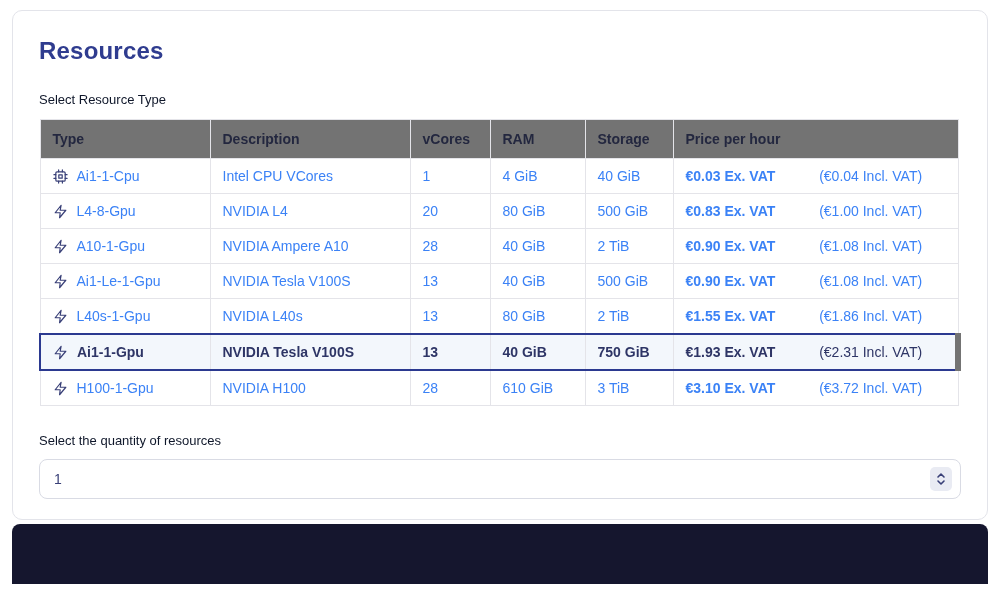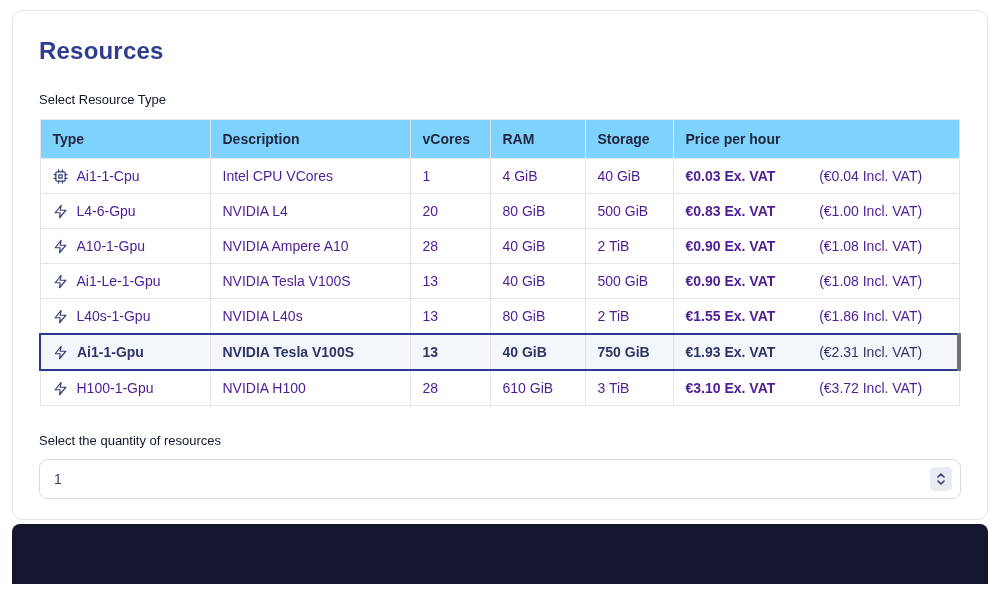--- a/index.html
+++ b/index.html
@@ -36,27 +36,27 @@
     margin-top: 12px;
     font-size: 14px;
   }
   .resource-table th, .resource-table td {
     border: 1px solid #e4e4e9;
     text-align: left;
     padding: 9px 12px;
     white-space: nowrap;
   }
   .resource-table thead th {
-    background: #7dd3fc;
+    background: #737373;
     color: #23273f;
     font-weight: 700;
     padding: 11px 12px;
   }
   .resource-table tbody td {
-    color: #4c1d95;
+    color: #3b82f6;
     background: #ffffff;
   }
   .col-type { width: 170px; }
   .col-desc { width: 200px; }
   .col-vcores { width: 80px; }
   .col-ram { width: 95px; }
   .col-storage { width: 88px; }
 
   .type-cell-inner { display: flex; align-items: center; gap: 9px; }
   .row-icon { display: inline-flex; color: #383f77; flex: 0 0 auto; }
@@ -65,21 +65,21 @@
   .price-incl { font-weight: 400; margin-left: 40px; }
 
   tr.selected td {
     background: #f3f7fc;
     border-top: 2px solid #2b3990;
     border-bottom: 2px solid #2b3990;
     font-weight: 700;
     color: #2e3566;
   }
   tr.selected td:first-child { border-left: 2px solid #2b3990; }
-  tr.selected td:last-child { border-right: 4px solid #737373; }
+  tr.selected td:last-child { border-right: 6px solid #737373; }
 
   .quantity-wrap {
     position: relative;
     margin-top: 11px;
   }
   .quantity-input {
     width: 100%;
     height: 40px;
     border: 1px solid #d9dbe4;
     border-radius: 8px;
@@ -162,21 +162,21 @@
             <td><span class="price-ex">€0.03 Ex. VAT</span> <span class="price-incl">(€0.04 Incl. VAT)</span></td>
           </tr>
           <tr>
             <td>
               <span class="type-cell-inner">
                 <span class="row-icon">
                   <svg width="15" height="15" viewBox="0 0 24 24" fill="none" stroke="currentColor" stroke-width="1.9" stroke-linejoin="round">
                     <polygon points="13 2 3.5 14 11.5 14 10.5 22 20.5 10 11.5 10"></polygon>
                   </svg>
                 </span>
-                <span>L4-6-Gpu</span>
+                <span>L4-8-Gpu</span>
               </span>
             </td>
             <td>NVIDIA L4</td>
             <td>20</td>
             <td>80 GiB</td>
             <td>500 GiB</td>
             <td><span class="price-ex">€0.83 Ex. VAT</span> <span class="price-incl">(€1.00 Incl. VAT)</span></td>
           </tr>
           <tr>
             <td>

